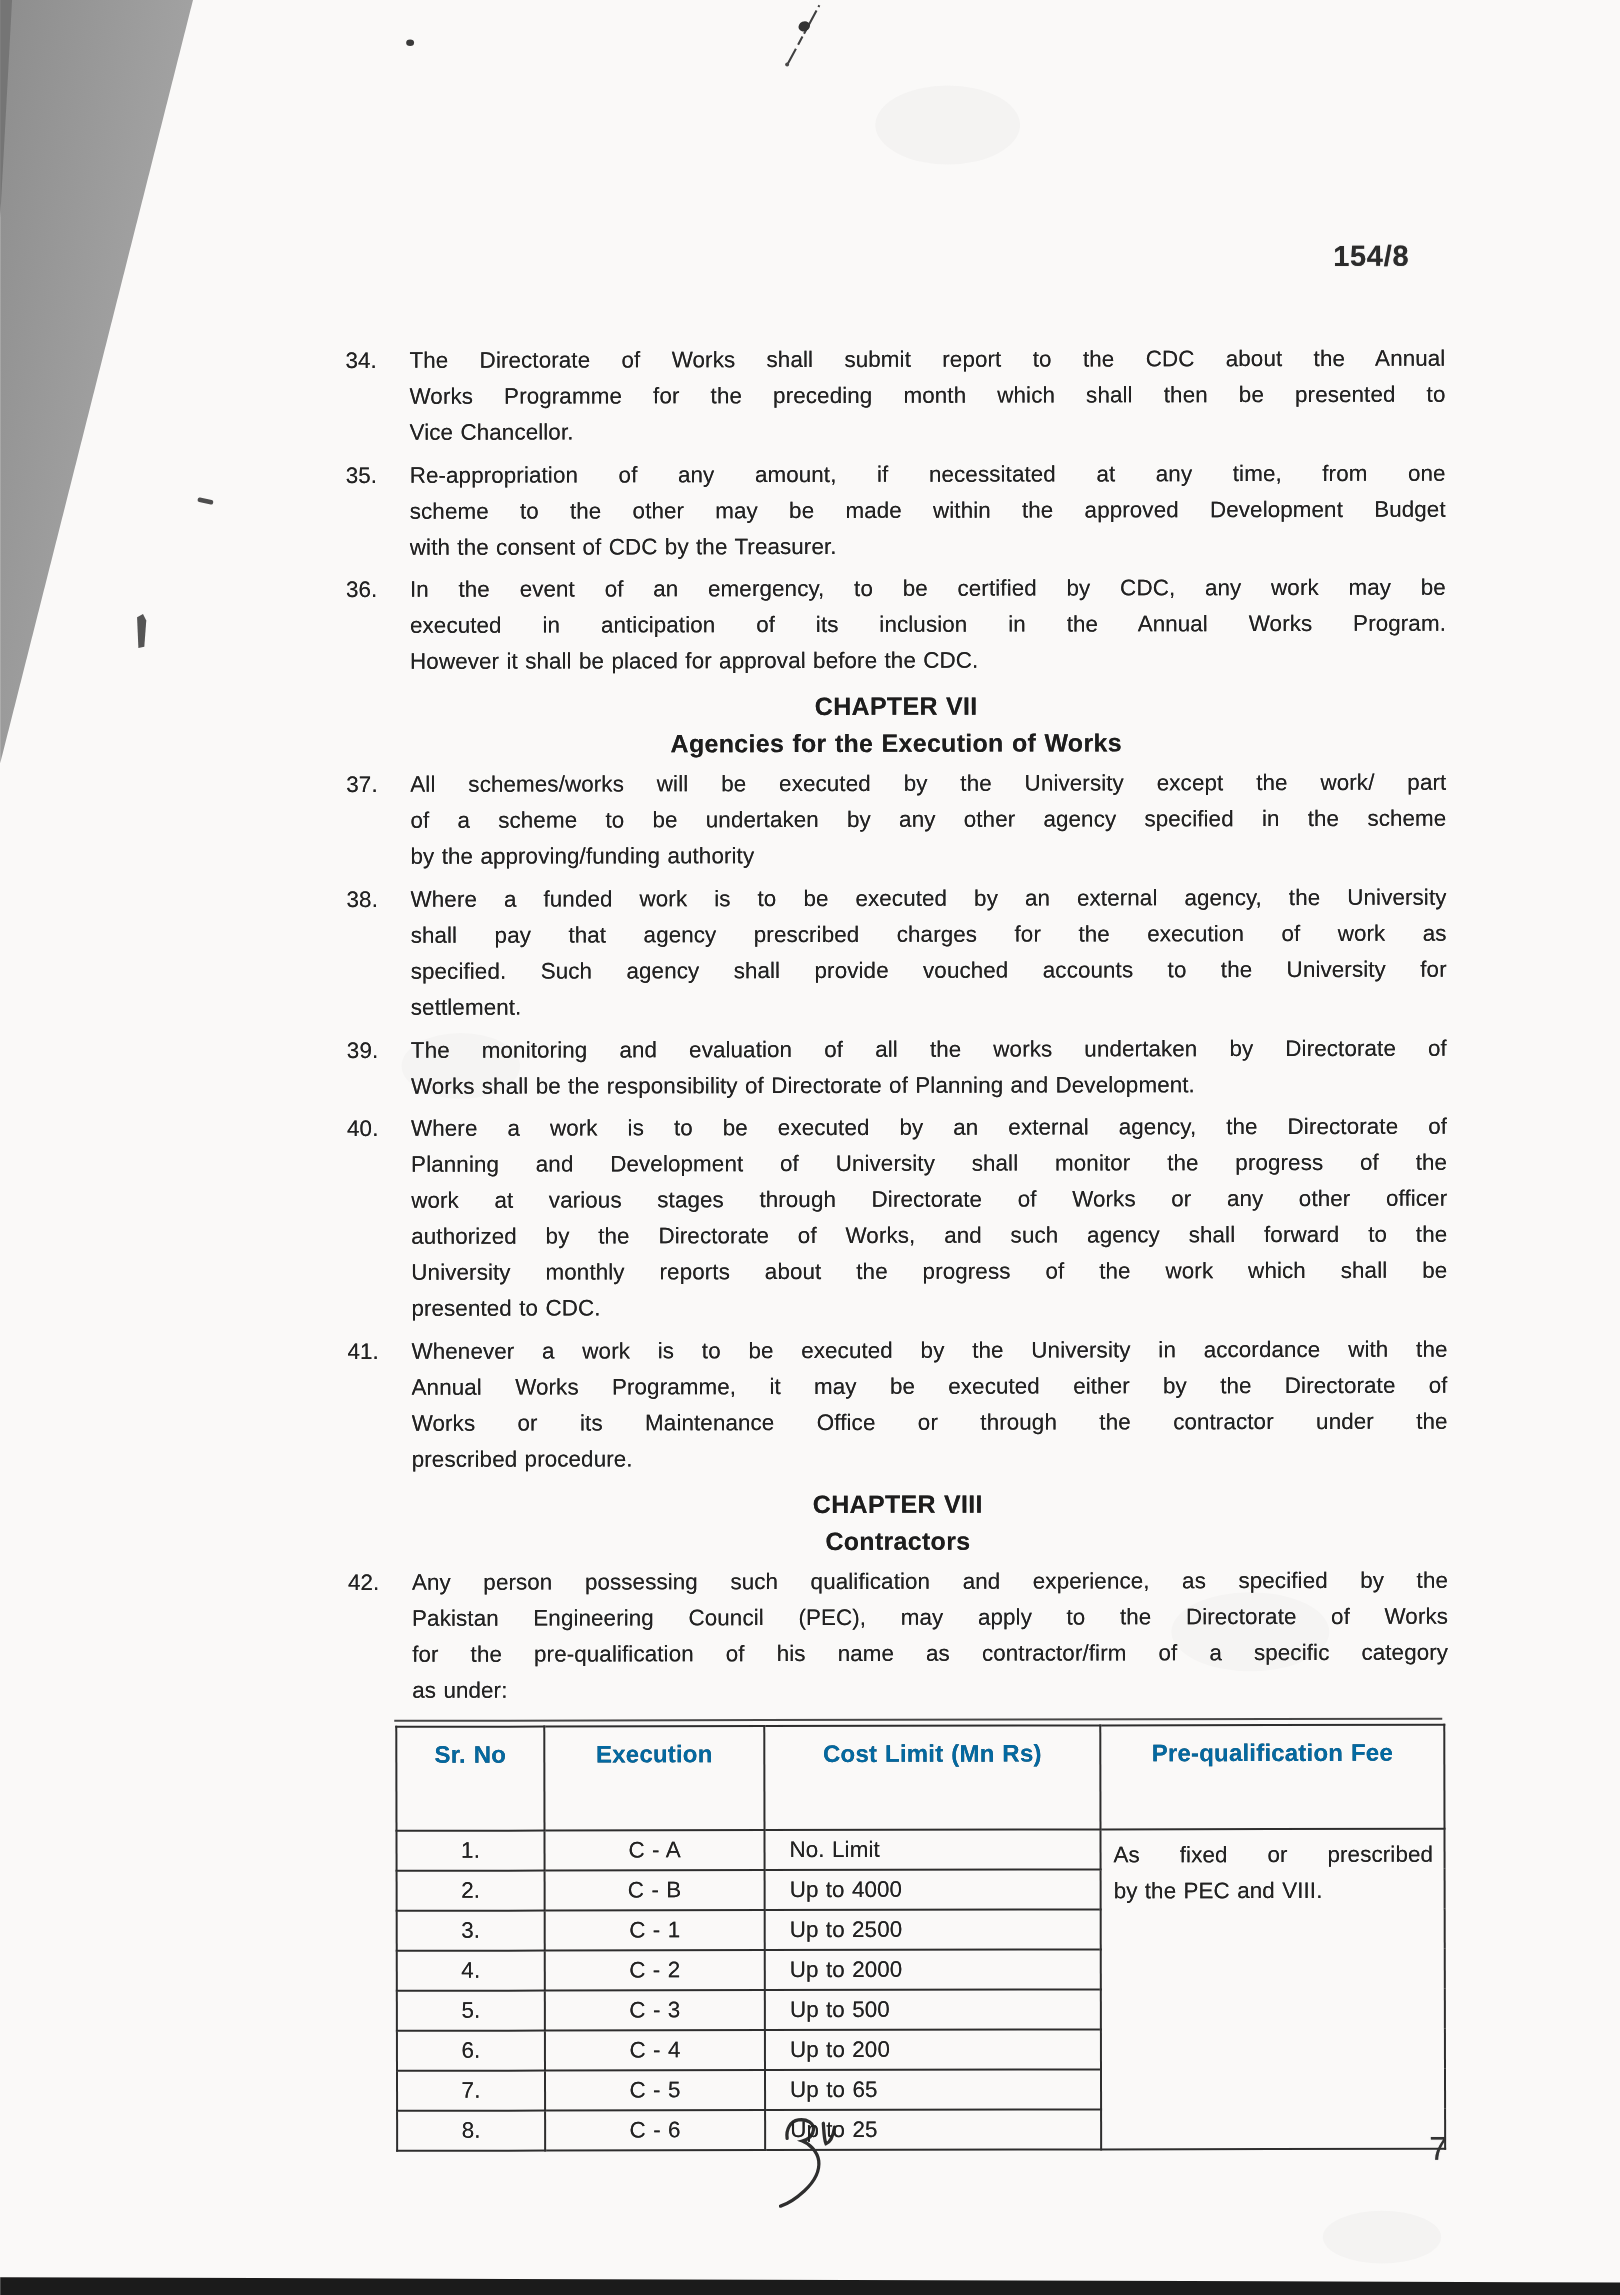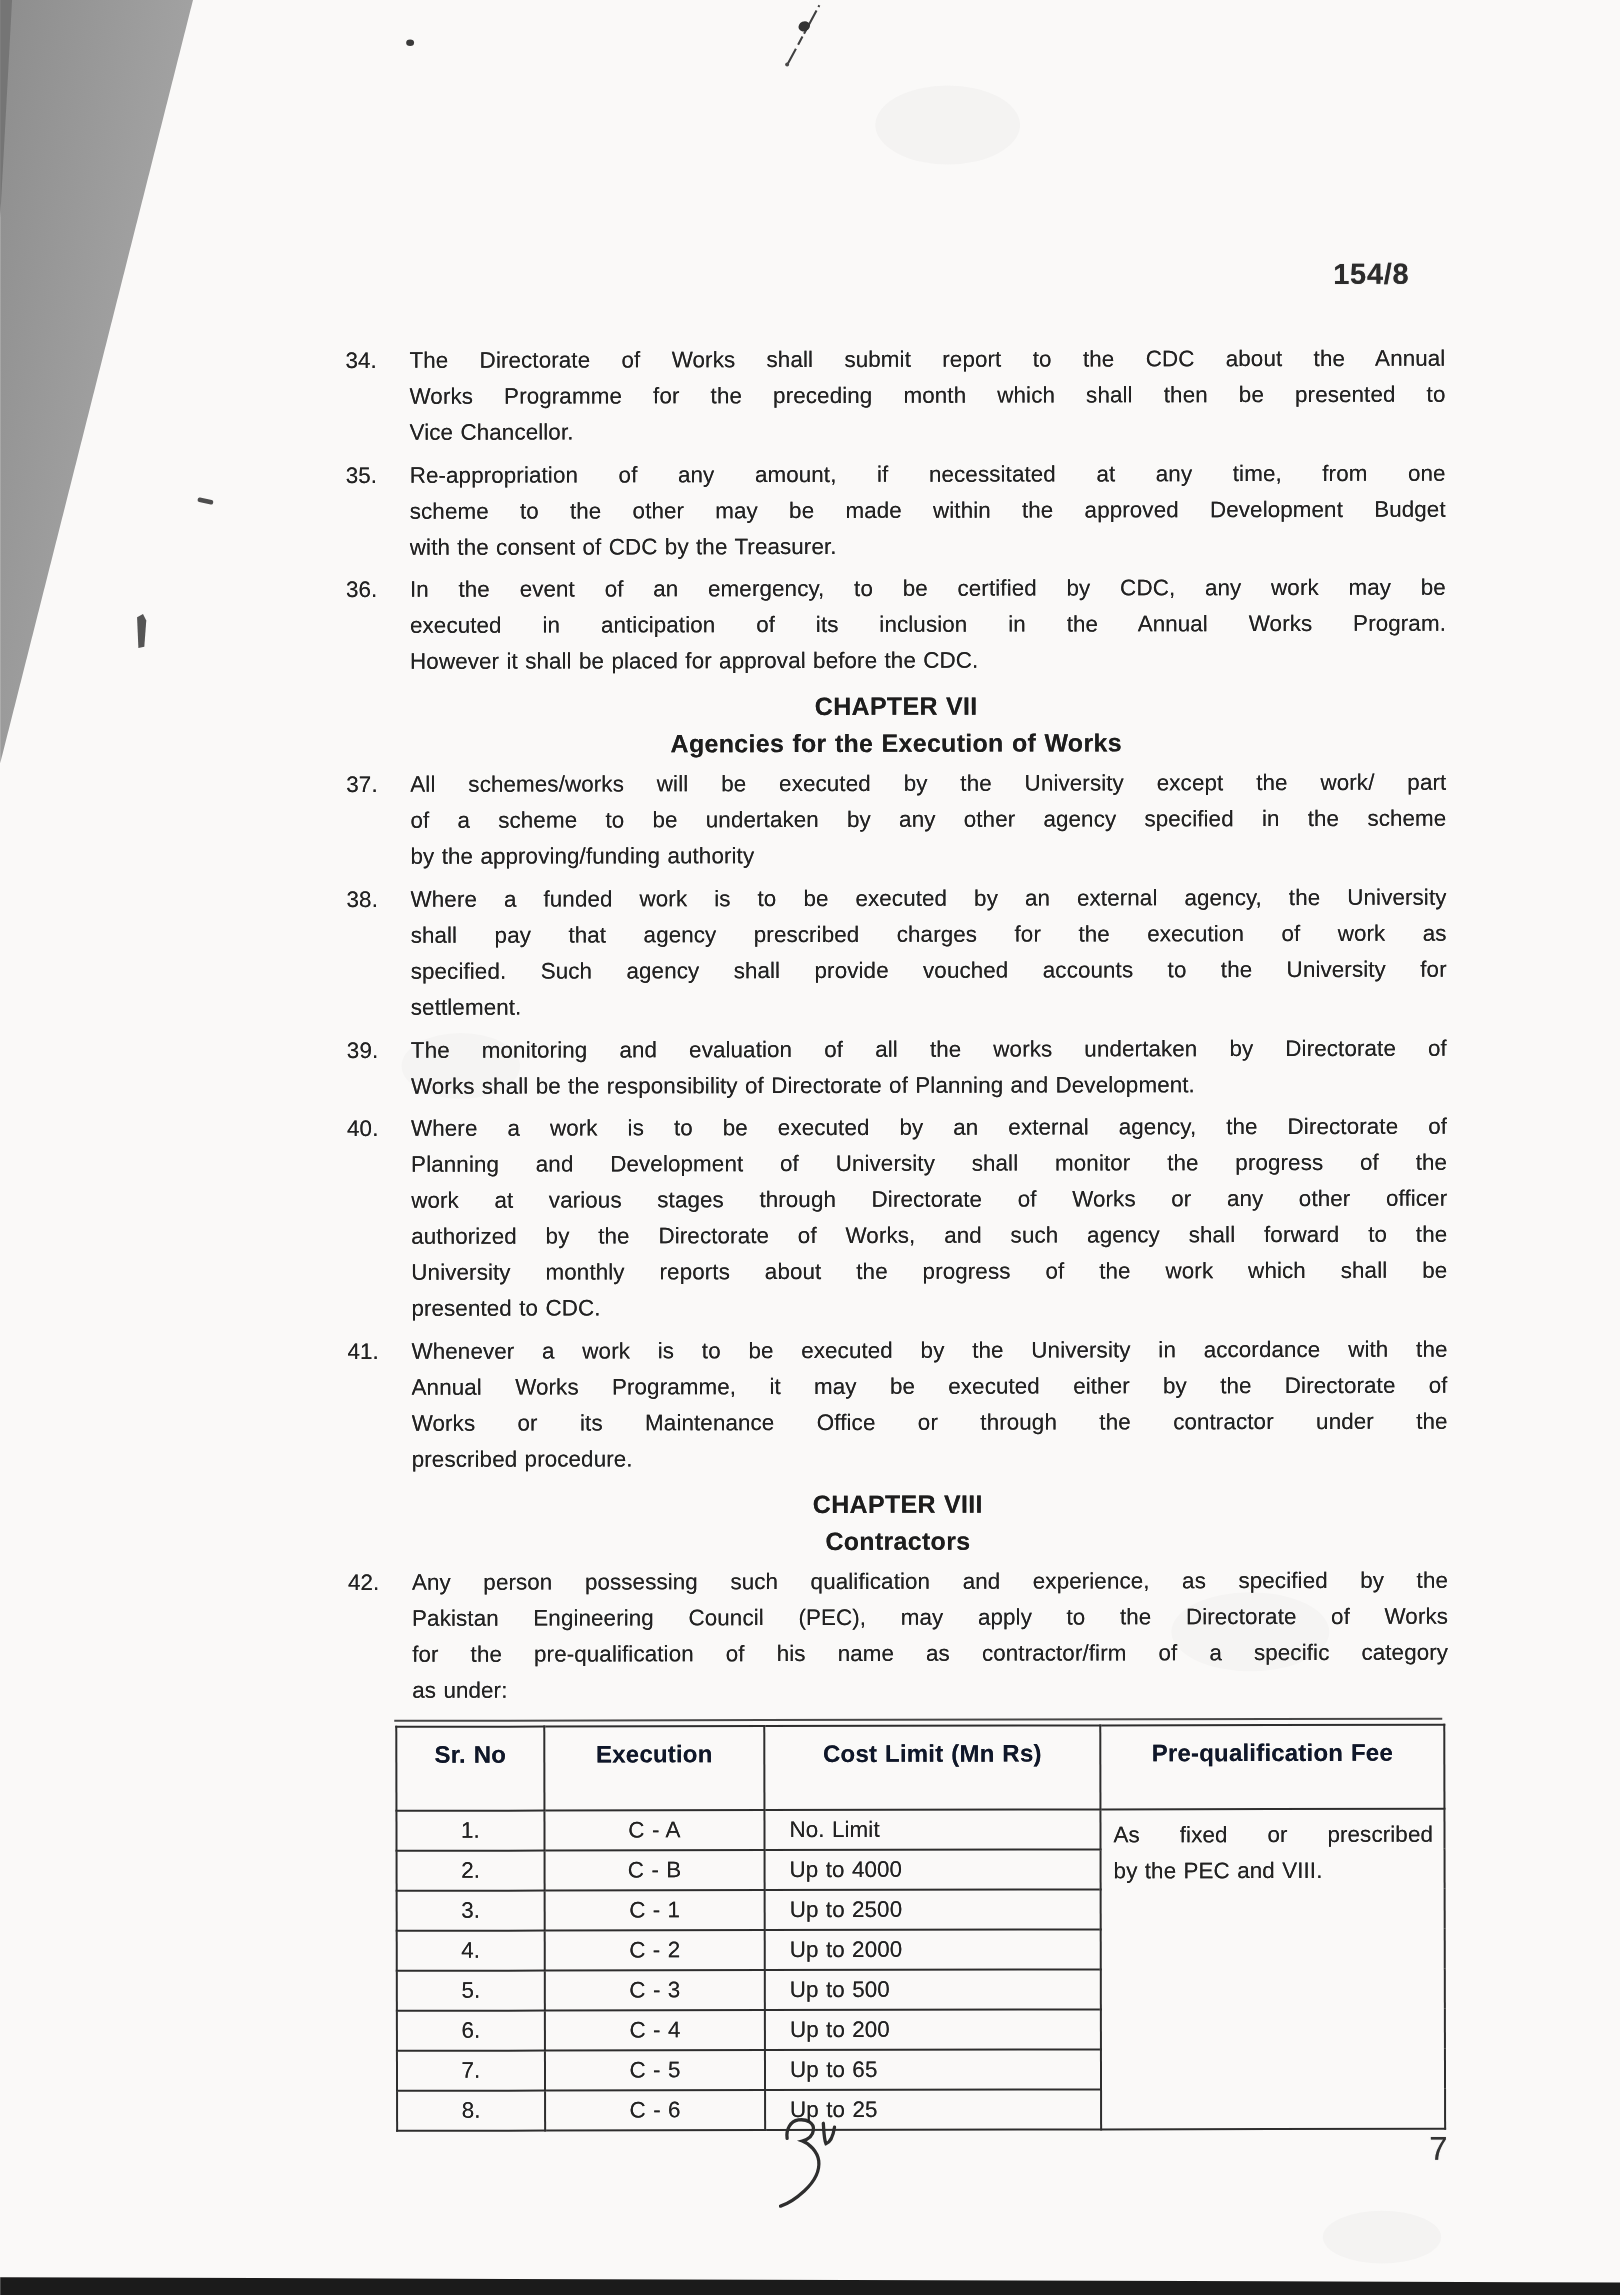--- a/index.html
+++ b/index.html
@@ -3,43 +3,43 @@
 <meta charset="utf-8">
 <style>
   html,body{margin:0;padding:0;}
   body{
     width:1621px;height:2295px;position:relative;overflow:hidden;
     background:#faf9f8;
     font-family:"Liberation Sans",sans-serif;color:#222;
   }
   .doc{position:absolute;inset:0;transform:rotate(-0.12deg);transform-origin:809px 1119px;}
   .doc-ref{
-    position:absolute;left:1335px;top:259px;
+    position:absolute;left:1335px;top:241px;
     font-size:29px;font-weight:700;letter-spacing:0.7px;color:#2c2c2c;
     text-shadow:0 0 0.7px rgba(30,30,30,.6);
   }
   #flow{
     position:absolute;left:347px;top:342px;width:1100px;
     font-size:22.4px;line-height:36px;letter-spacing:0.1px;word-spacing:1px;
     text-shadow:0 0 0.5px rgba(25,25,25,.75);
   }
   .item{display:flex;margin-bottom:6.6px;}
   .num{width:64px;flex:none;}
   .itembody{flex:1;min-width:0;}
   .line{text-align:justify;text-align-last:justify;height:36px;overflow:hidden;}
   .line.last{text-align-last:left;}
   .chapter{margin:9.2px 0 4px 0;text-align:center;}
   .chapter-line{font-size:25px;font-weight:700;line-height:37px;letter-spacing:0.3px;color:#1d1d1d;}
   .table-wrap{position:relative;margin:17px 0 0 47px;width:1048px;}
   .pre-top-line{position:absolute;top:-6px;left:-0.7px;width:1048px;height:2px;background:#474747;}
   table{border-collapse:collapse;table-layout:fixed;width:1048px;}
   th,td{border:2px solid #2e2e2e;box-sizing:border-box;}
   th{
-    height:84px;vertical-align:top;padding-top:9.2px;
-    font-size:24px;font-weight:700;text-align:center;letter-spacing:0.2px;color:#0f172a;
+    height:104px;vertical-align:top;padding-top:9.2px;
+    font-size:24px;font-weight:700;text-align:center;letter-spacing:0.2px;color:#0369a1;
   }
   td{height:35px;font-size:22.4px;color:#222;}
   .c-sr{width:148px;} .c-cat{width:220px;} .c-cost{width:336px;} .c-fee{width:344px;border-radius:27px;}
   .td-sr,.td-cat{text-align:center;}
   .td-cost{text-align:left;padding-left:24px;}
   .td-fee{vertical-align:top;padding:6.6px 10.5px 0 12px;margin-left:28px;}
   .fee-line{height:36px;line-height:36px;}
   .fee-line.just{text-align:justify;text-align-last:justify;}
   .pageno{
     position:absolute;left:1427px;top:2131px;

